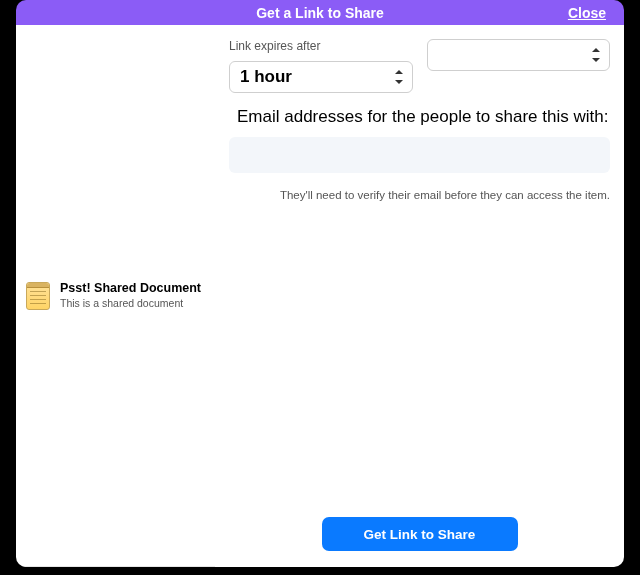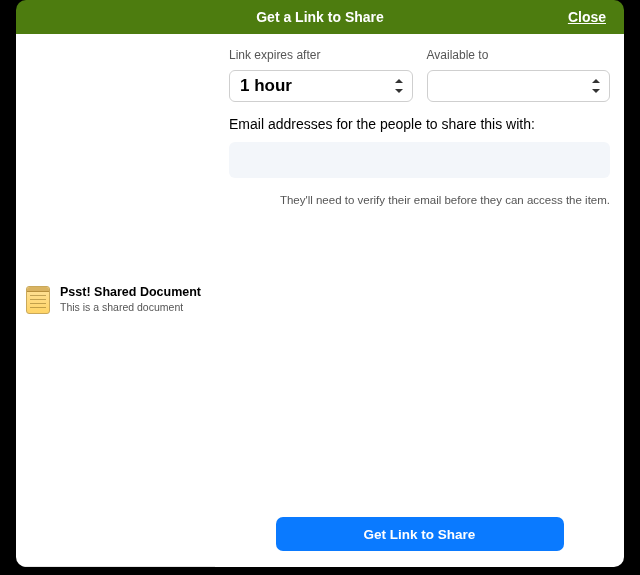--- a/index.html
+++ b/index.html
@@ -17,23 +17,23 @@
       left: 16px;
       right: 16px;
       bottom: 8px;
       border-radius: 10px;
       overflow: hidden;
       display: flex;
       flex-direction: column;
       box-shadow: 0 8px 24px rgba(0,0,0,0.5);
     }
     .titlebar {
-      background: #4d7c0f;
+      background: #8b5cf6;
       color: #fff;
-      height: 34px;
+      height: 25px;
       display: flex;
       align-items: center;
       justify-content: center;
       position: relative;
       font-size: 14px;
       font-weight: 700;
     }
     .close-link {
       position: absolute;
       right: 18px;
@@ -146,23 +146,24 @@
       position: absolute;
       left: 50%;
       transform: translateX(-50%);
       width: 0; height: 0;
       border-left: 4px solid transparent;
       border-right: 4px solid transparent;
     }
     .stepper::before { top: 0; border-bottom: 4px solid #333; }
     .stepper::after  { bottom: 0; border-top: 4px solid #333; }
     .sub-label {
-      font-size: 14px;
+      font-size: 17px;
       color: #000;
       margin-top: 14px;
+      margin-left: 8px;
     }
     .email-field {
       margin-top: 10px;
       background: #f3f6fa;
       border-radius: 6px;
       height: 36px;
       width: 100%;
       border: none;
       outline: none;
       padding: 0 10px;
@@ -178,21 +179,21 @@
       padding: 14px 0 16px 0;
       display: flex;
       justify-content: center;
     }
     .primary-btn {
       background: #0a7aff;
       color: #fff;
       border: none;
       border-radius: 7px;
       height: 34px;
-      width: 288px;
+      width: 196px;
       font-size: 13.5px;
       font-weight: 600;
       cursor: pointer;
     }
   </style>
 </head>
 <body>
 
 <div class="modal">
   <div class="titlebar">
@@ -212,21 +213,20 @@
     <div class="content">
       <div class="row">
         <div class="field">
           <div class="field-label">Link expires after</div>
           <div class="select">
             <span>1 hour</span>
             <span class="stepper"></span>
           </div>
         </div>
         <div class="field">
-          <div class="field-label">Available to</div>
           <div class="select">
             <span class="stepper"></span>
           </div>
         </div>
       </div>
 
       <div class="sub-label">Email addresses for the people to share this with:</div>
       <input class="email-field" type="text" value="" style="">
       <div class="hint">They'll need to verify their email before they can access the item.</div>
 

